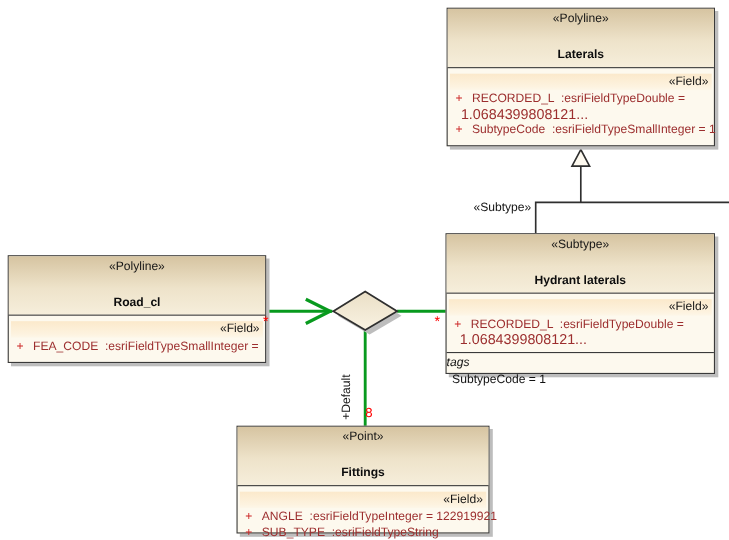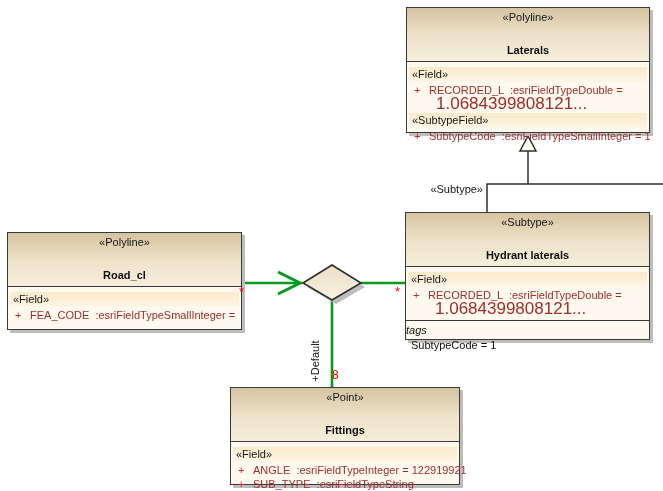--- a/index.html
+++ b/index.html
@@ -8,25 +8,25 @@
   svg.connector-layer{position:absolute;left:0;top:0;width:663px;height:491px;}
 
   .uml-box{position:absolute;box-sizing:border-box;border:1.5px solid #3a3a3a;
            background:#fdf9ee;box-shadow:3px 3px 0 #bdbdbd;}
   .box-header{border-bottom:1.5px solid #3a3a3a;text-align:center;padding:3px 2px 4px 2px;
               background:linear-gradient(180deg,#d6c4a1 0%,#eee3ca 55%,#f6eedb 100%);}
   .stereo{font-size:11px;line-height:13px;color:#151515;}
   .cls-name{font-size:11px;line-height:14px;font-weight:bold;color:#0d0d0d;margin-top:19px;}
   .box-body{padding-top:3px;}
   .band{margin:2px 2px 1px 2px;padding:1px 3px;font-size:11px;line-height:13px;color:#151515;
-        background:linear-gradient(180deg,#fbe9cb 0%,#fdf3e0 80%,#fdf7e9 100%);}
+        background:linear-gradient(180deg,#fbe9cb 0%,#fdf3e0 80%,#fdf7e9 100%);text-align:right;}
   .attr{display:flex;font-size:11px;line-height:14px;color:#9c2e2e;white-space:pre;}
   .attr .plus{color:#cc2727;width:15px;padding-left:7px;flex:none;}
   .attr .atext{white-space:pre;}
-  .cont{font-size:17px;line-height:14px;color:#9c2e2e;padding-left:29px;white-space:pre;}
+  .cont{font-size:13px;line-height:14px;color:#9c2e2e;padding-left:12px;white-space:pre;}
   .tags-sep{border-top:1.5px solid #3a3a3a;margin-top:4px;}
   .tags-title{text-align:left;font-size:11px;line-height:14px;font-style:italic;color:#111;padding-top:2px;}
   .tags-val{font-size:11px;line-height:14px;color:#111;padding:1px 0 0 5px;}
 
   .lbl{position:absolute;font-size:11px;line-height:13px;color:#151515;}
   .lbl-red{position:absolute;font-size:13px;line-height:12px;color:#ff0000;}
   .lbl-vert{transform:rotate(-90deg);transform-origin:center center;text-align:center;}
 </style>
 </head>
 <body>
@@ -60,21 +60,20 @@
       <div class="stereo">«Polyline»</div>
       <div class="cls-name">Laterals</div>
     </div>
     <div class="box-body">
       <div class="band">«Field»</div>
       <div class="attr">
         <span class="plus">+</span>
         <span class="atext">RECORDED_L  :esriFieldTypeDouble =</span>
       </div>
       <div class="cont">1.0684399808121...</div>
-      <div class="band">«SubtypeField»</div>
       <div class="attr">
         <span class="plus">+</span>
         <span class="atext">SubtypeCode  :esriFieldTypeSmallInteger = 1</span>
       </div>
     </div>
   </div>
 
   <div class="uml-box" style="left:405px;top:212px;width:245px;height:128px;">
     <div class="box-header">
       <div class="stereo">«Subtype»</div>
@@ -100,21 +99,21 @@
     </div>
     <div class="box-body">
       <div class="band">«Field»</div>
       <div class="attr">
         <span class="plus">+</span>
         <span class="atext">FEA_CODE  :esriFieldTypeSmallInteger =</span>
       </div>
     </div>
   </div>
 
-  <div class="uml-box" style="left:230px;top:387px;width:230px;height:98px;">
+  <div class="uml-box" style="left:215px;top:387px;width:230px;height:98px;">
     <div class="box-header">
       <div class="stereo">«Point»</div>
       <div class="cls-name">Fittings</div>
     </div>
     <div class="box-body">
       <div class="band">«Field»</div>
       <div class="attr">
         <span class="plus">+</span>
         <span class="atext">ANGLE  :esriFieldTypeInteger = 122919921</span>
       </div>

